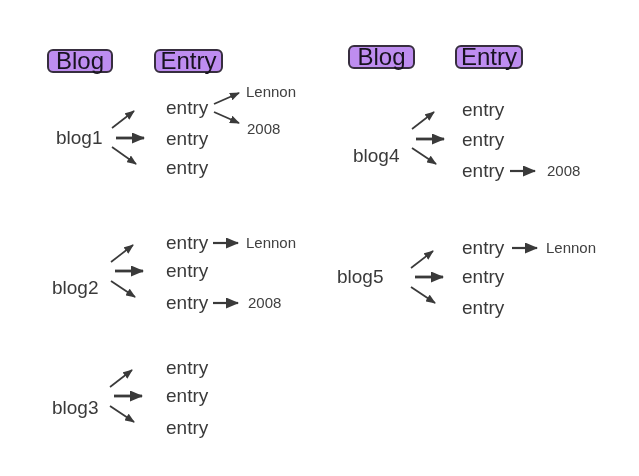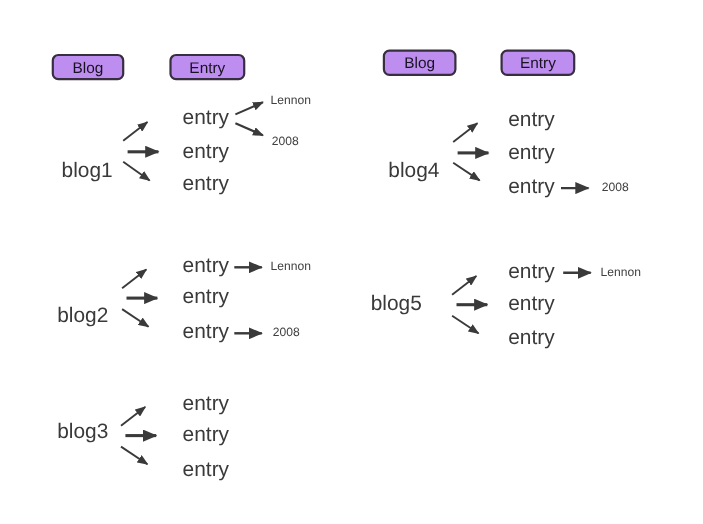--- a/index.html
+++ b/index.html
@@ -12,31 +12,31 @@
   }
   .arrow-layer{position:absolute;left:0;top:0;width:639px;height:476px;}
   .hbox{
     position:absolute;
     display:flex;align-items:center;justify-content:center;
     background:#be8df0;
     border:2px solid #372e3f;
     border-radius:6px;
     box-sizing:border-box;
     color:#181320;
-    font-size:14px;
+    font-size:24px;
     line-height:1;
   }
   .lbl{
     position:absolute;
     transform:translateY(-52%);
     white-space:nowrap;
     color:#3a3a3a;
   }
   .lbl.main{font-size:19px;}
-  .lbl.attr{font-size:11px;color:#404040;}
+  .lbl.attr{font-size:15px;color:#404040;}
 </style>
 </head>
 <body>
 
 <div class="canvas">
 
   <svg class="arrow-layer" width="639" height="476" viewBox="0 0 639 476" xmlns="http://www.w3.org/2000/svg">
     <defs>
       <marker id="ah" markerUnits="userSpaceOnUse" markerWidth="10" markerHeight="8" refX="9" refY="4" orient="auto">
         <path d="M0,0 L10,4 L0,8 z" fill="#3a3a3a"></path>
@@ -86,35 +86,35 @@
     <span>Entry</span>
   </div>
 
   <div class="hbox" style="left:348px;top:45px;width:67px;height:24px">
     <span>Blog</span>
   </div>
   <div class="hbox" style="left:455px;top:45px;width:68px;height:24px">
     <span>Entry</span>
   </div>
 
-  <div class="lbl main" style="left:56px;top:156px">blog1</div>
+  <div class="lbl main" style="left:56px;top:138px">blog1</div>
   <div class="lbl main" style="left:166px;top:108px">entry</div>
   <div class="lbl main" style="left:166px;top:139px">entry</div>
   <div class="lbl main" style="left:166px;top:168px">entry</div>
   <div class="lbl attr" style="left:246px;top:92px">Lennon</div>
   <div class="lbl attr" style="left:247px;top:129px">2008</div>
 
   <div class="lbl main" style="left:52px;top:288px">blog2</div>
   <div class="lbl main" style="left:166px;top:243px">entry</div>
   <div class="lbl main" style="left:166px;top:271px">entry</div>
   <div class="lbl main" style="left:166px;top:303px">entry</div>
   <div class="lbl attr" style="left:246px;top:243px">Lennon</div>
   <div class="lbl attr" style="left:248px;top:303px">2008</div>
 
-  <div class="lbl main" style="left:52px;top:394px">blog3</div>
+  <div class="lbl main" style="left:52px;top:408px">blog3</div>
   <div class="lbl main" style="left:166px;top:368px">entry</div>
   <div class="lbl main" style="left:166px;top:396px">entry</div>
   <div class="lbl main" style="left:166px;top:428px">entry</div>
 
   <div class="lbl main" style="left:353px;top:156px">blog4</div>
   <div class="lbl main" style="left:462px;top:110px">entry</div>
   <div class="lbl main" style="left:462px;top:140px">entry</div>
   <div class="lbl main" style="left:462px;top:171px">entry</div>
   <div class="lbl attr" style="left:547px;top:171px">2008</div>
 

